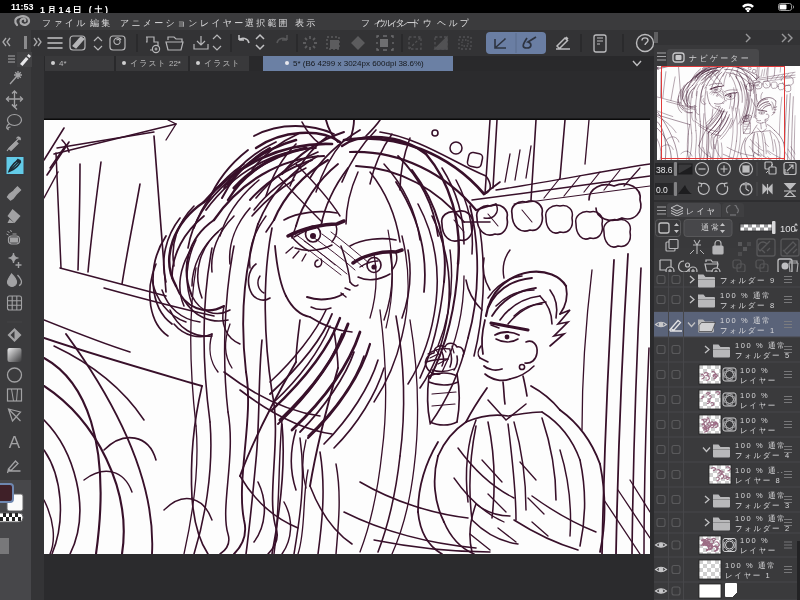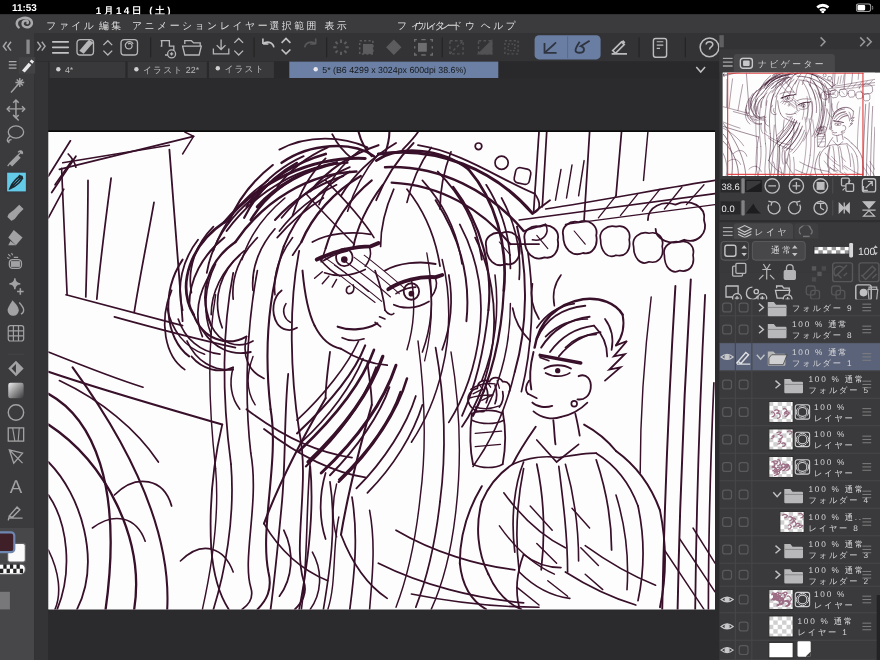--- a/index.html
+++ b/index.html
@@ -19,21 +19,21 @@
 #page{position:absolute;left:0;top:49px;width:606px;height:434px;background:#fdfdfd;box-shadow:0 -1.5px 0 #0a0a0a;}
 #rightpanel{left:654px;top:30px;width:174px;height:570px;background:#3a3a3c;}
 svg{display:block;}
 </style>
 </head>
 <body>
 <div id="root">
 
   <div id="statusbar" class="abs">
     <span style="position:absolute;left:11px;top:2px;">11:53</span>
-    <span style="position:absolute;left:40px;top:4px;margin-left:47px;" class="jp">1月14日 (土)</span>
+    <span style="position:absolute;left:40px;top:4px;" class="jp">1月14日 (土)</span>
     <svg style="position:absolute;left:742px;top:3px;" width="12" height="9" viewBox="0 0 12 9">
       <path d="M0 3 A8.5 8.5 0 0 1 12 3 L10.2 4.8 A6 6 0 0 0 1.8 4.8 Z M2.8 5.8 A4.5 4.5 0 0 1 9.2 5.8 L7.6 7.4 A2.2 2.2 0 0 0 4.4 7.4 Z" fill="#fff"></path>
       <circle cx="6" cy="8" r="1.3" fill="#fff"></circle>
     </svg>
     <span style="position:absolute;left:757px;top:2px;padding-left:48px;">58%</span>
     <svg style="position:absolute;left:778px;top:3px;" width="16" height="8" viewBox="0 0 16 8">
       <rect x="0.5" y="0.5" width="13" height="7" rx="2" fill="none" stroke="#9a9a9a" stroke-width="1"></rect>
       <rect x="1.5" y="1.5" width="7" height="5" rx="1" fill="#fff"></rect>
       <path d="M15 2.5 a2 2 0 0 1 0 3" stroke="#9a9a9a" stroke-width="1" fill="none"></path>
     </svg>

